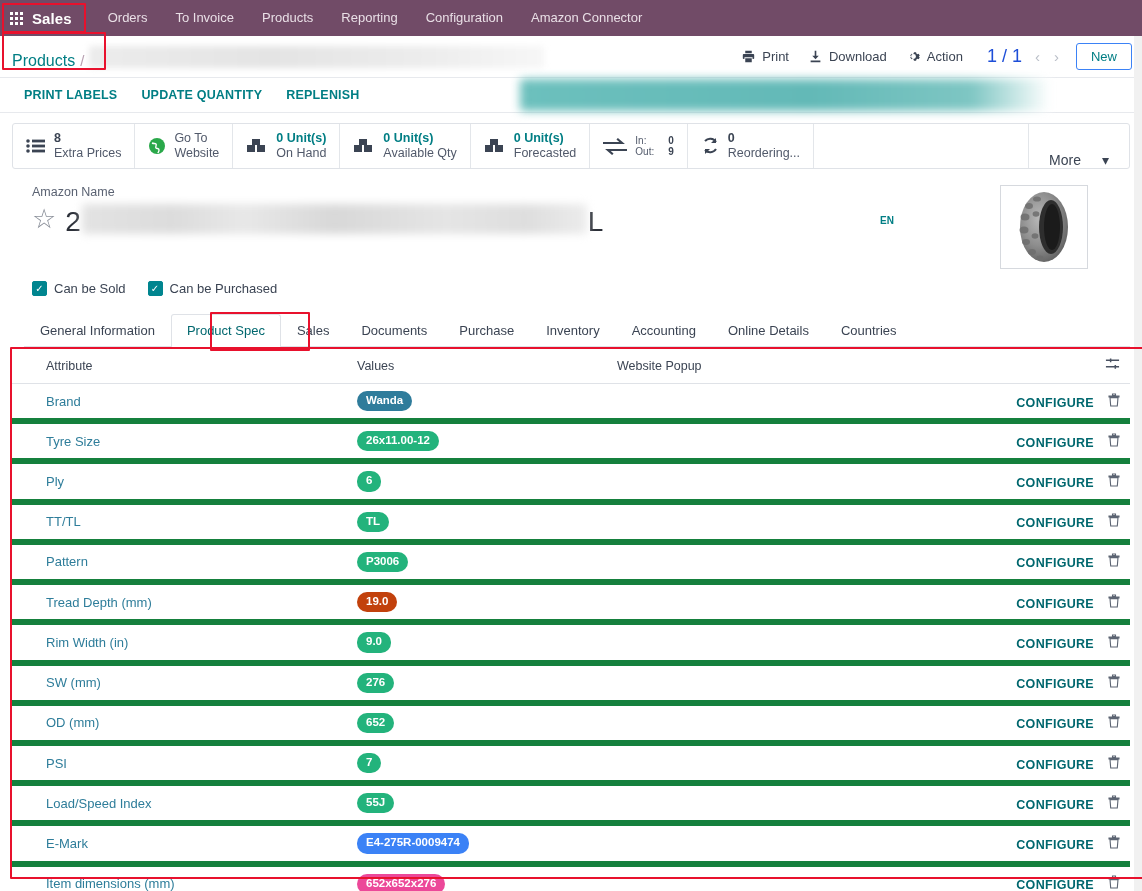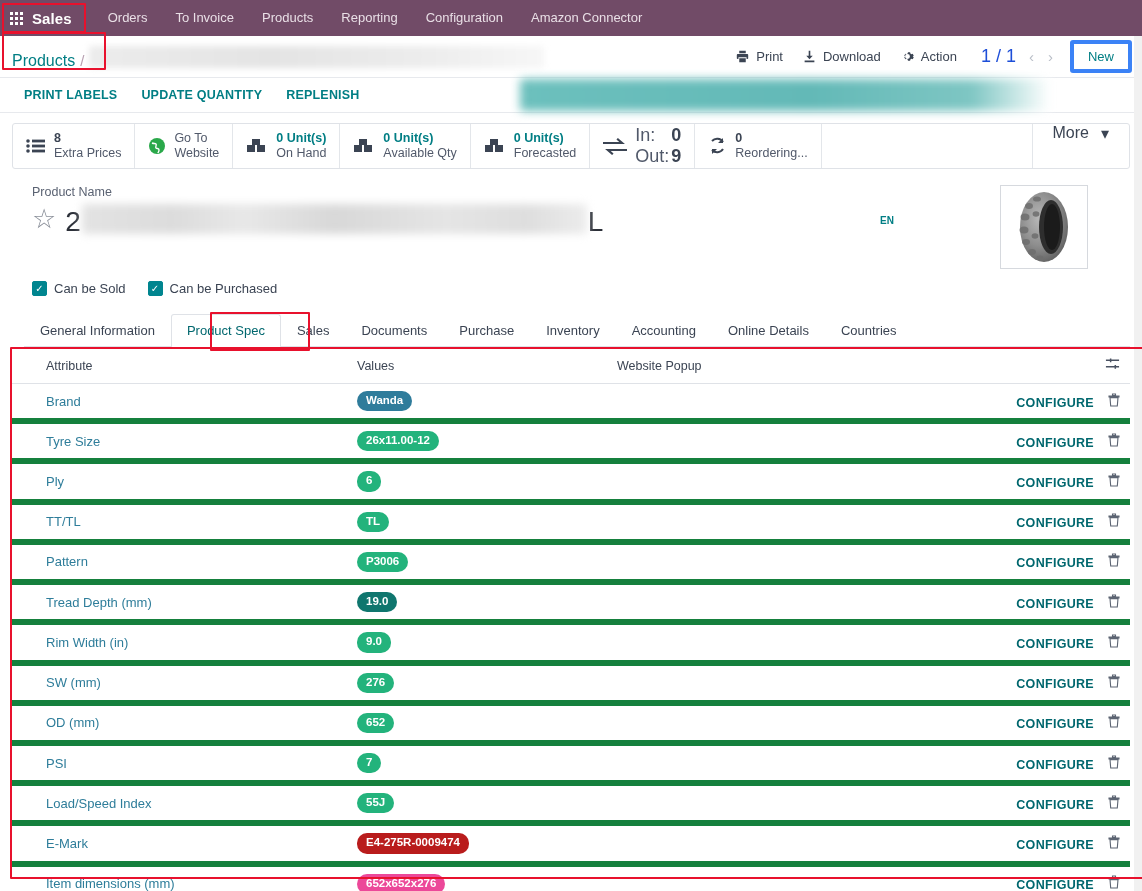--- a/index.html
+++ b/index.html
@@ -101,21 +101,21 @@
     margin: 0 6px 0 14px;
     white-space: nowrap;
   }
   .pager-arrow {
     color: #b9bec7;
     font-size: 15px;
     padding: 0 7px;
     line-height: 1;
   }
   .btn-new {
-    border: 4px solid #3b82f6;
+    border: 1px solid #3b82f6;
     color: #017e84;
     background: #fff;
     font-size: 13px;
     padding: 5px 14px;
     border-radius: 3px;
     margin-left: 10px;
     white-space: nowrap;
   }
 
   
@@ -162,28 +162,28 @@
     padding: 0 13px;
     border-right: 1px solid #e3e6ea;
     white-space: nowrap;
   }
   .stat:last-child { border-right: none; }
   .stat-ico { flex: 0 0 auto; display: flex; align-items: center; color: #4a5262; }
   .stat-txt { line-height: 1.2; }
   .stat-v { font-size: 12.5px; font-weight: 700; color: #3b4453; display: block; }
   .stat-v.accent { color: #017e84; }
   .stat-l { font-size: 12.5px; color: #51596a; display: block; }
-  .stat-inout { display: grid; grid-template-columns: auto auto; column-gap: 2px; font-size: 18px; }
+  .stat-inout { display: grid; grid-template-columns: auto auto; column-gap: 14px; font-size: 10px; }
   .stat-inout b { font-weight: 700; color: #3b4453; }
   .stat-inout span { color: #51596a; }
   .stat-more {
     margin-left: auto;
-    display: flex; align-items: flex-start; gap: 12px;
+    display: flex; align-items: flex-end; gap: 21px;
     padding: 0 20px;
-    font-size: 16px; color: #3b4453;
+    font-size: 14px; color: #3b4453;
     border-left: 1px solid #e3e6ea;
     height: 100%;
   }
 
   
   .title-block { display: flex; padding: 16px 20px 0 20px; }
   .title-left { flex: 1 1 auto; }
   .field-label { font-size: 12.5px; color: #5a6272; margin-bottom: 2px; }
   .title-line { display: flex; align-items: center; gap: 9px; }
   .star { color: #8a8f99; font-size: 27px; line-height: 1; }
@@ -473,21 +473,21 @@
     </div>
 
     <div class="stat-more">
       <span>More</span>
       <span>▾</span>
     </div>
   </div>
 
   <div class="title-block">
     <div class="title-left">
-      <div class="field-label">Product Name</div>
+      <div class="field-label">Amazon Name</div>
       <div class="title-line">
         <span class="star">☆</span>
         <span class="title-text">
           <span>2</span>
           <span class="title-redacted"></span>
           <span>L</span>
         </span>
       </div>
     </div>
     <div class="lang-badge">EN</div>
@@ -595,21 +595,21 @@
           <tr>
             <td class="c-attr"><span class="attr-link">Pattern</span></td>
             <td class="c-val"><span class="badge" style="background: rgb(35, 179, 124);">P3006</span></td>
             <td class="c-pop"></td>
             <td class="c-cfg"><span class="cfg">CONFIGURE</span><span class="trash"><svg width="12" height="14" viewBox="0 0 12 14">
                   <path d="M1 3h10v1H1zM4.5 1h3v1.6h-3zM2 4.6h8l-.7 8.4H2.7z" fill="none" stroke="#5c6472" stroke-width="1.1"></path>
                 </svg></span></td>
           </tr>
           <tr>
             <td class="c-attr"><span class="attr-link">Tread Depth (mm)</span></td>
-            <td class="c-val"><span class="badge" style="background: #0f766e;">19.0</span></td>
+            <td class="c-val"><span class="badge" style="background: #c2410c;">19.0</span></td>
             <td class="c-pop"></td>
             <td class="c-cfg"><span class="cfg">CONFIGURE</span><span class="trash"><svg width="12" height="14" viewBox="0 0 12 14">
                   <path d="M1 3h10v1H1zM4.5 1h3v1.6h-3zM2 4.6h8l-.7 8.4H2.7z" fill="none" stroke="#5c6472" stroke-width="1.1"></path>
                 </svg></span></td>
           </tr>
           <tr>
             <td class="c-attr"><span class="attr-link">Rim Width (in)</span></td>
             <td class="c-val"><span class="badge" style="background: rgb(35, 179, 124);">9.0</span></td>
             <td class="c-pop"></td>
             <td class="c-cfg"><span class="cfg">CONFIGURE</span><span class="trash"><svg width="12" height="14" viewBox="0 0 12 14">
@@ -643,21 +643,21 @@
           <tr>
             <td class="c-attr"><span class="attr-link">Load/Speed Index</span></td>
             <td class="c-val"><span class="badge" style="background: rgb(35, 179, 124);">55J</span></td>
             <td class="c-pop"></td>
             <td class="c-cfg"><span class="cfg">CONFIGURE</span><span class="trash"><svg width="12" height="14" viewBox="0 0 12 14">
                   <path d="M1 3h10v1H1zM4.5 1h3v1.6h-3zM2 4.6h8l-.7 8.4H2.7z" fill="none" stroke="#5c6472" stroke-width="1.1"></path>
                 </svg></span></td>
           </tr>
           <tr>
             <td class="c-attr"><span class="attr-link">E-Mark</span></td>
-            <td class="c-val"><span class="badge" style="background: #b91c1c;">E4-275R-0009474</span></td>
+            <td class="c-val"><span class="badge" style="background: #3b82f6;">E4-275R-0009474</span></td>
             <td class="c-pop"></td>
             <td class="c-cfg"><span class="cfg">CONFIGURE</span><span class="trash"><svg width="12" height="14" viewBox="0 0 12 14">
                   <path d="M1 3h10v1H1zM4.5 1h3v1.6h-3zM2 4.6h8l-.7 8.4H2.7z" fill="none" stroke="#5c6472" stroke-width="1.1"></path>
                 </svg></span></td>
           </tr>
           <tr>
             <td class="c-attr"><span class="attr-link">Item dimensions (mm)</span></td>
             <td class="c-val"><span class="badge" style="background: #ec4899;">652x652x276</span></td>
             <td class="c-pop"></td>
             <td class="c-cfg"><span class="cfg">CONFIGURE</span><span class="trash"><svg width="12" height="14" viewBox="0 0 12 14">

